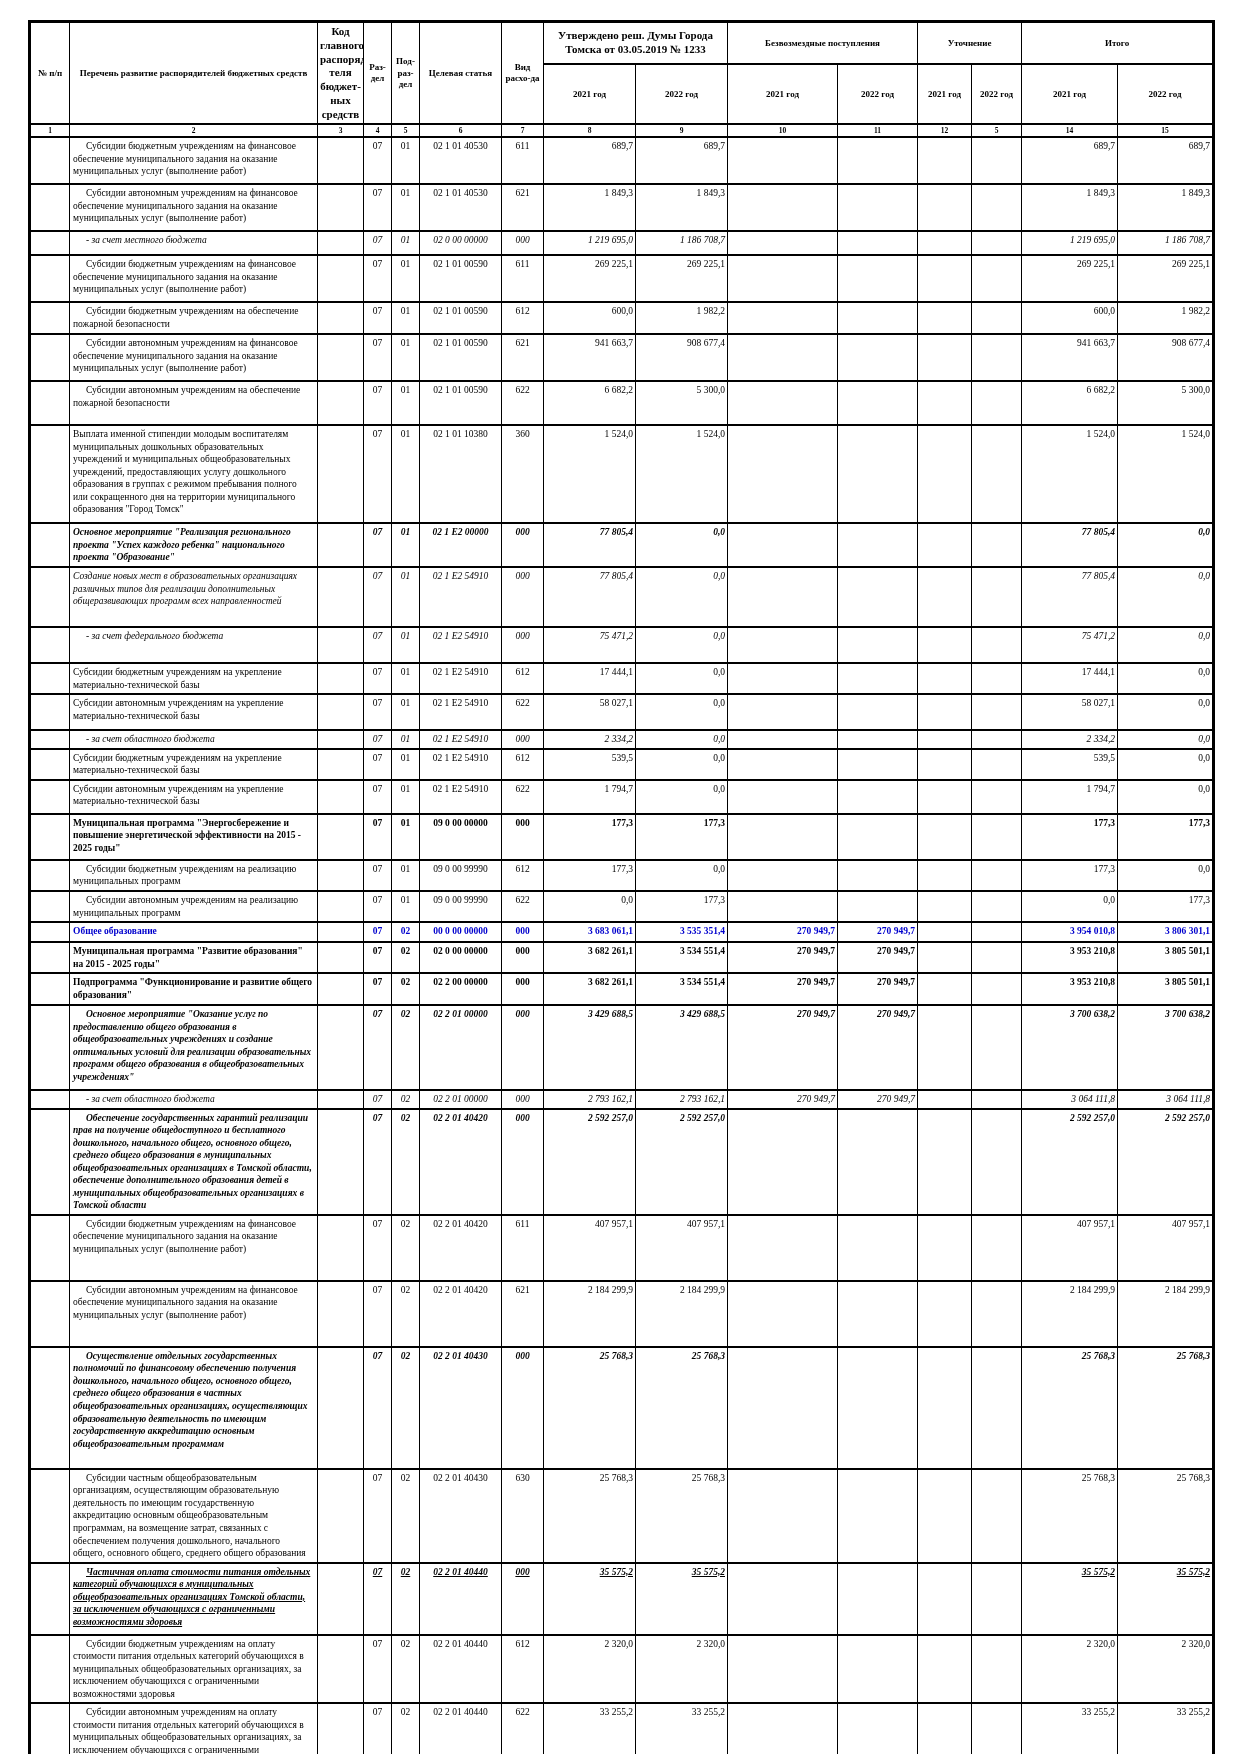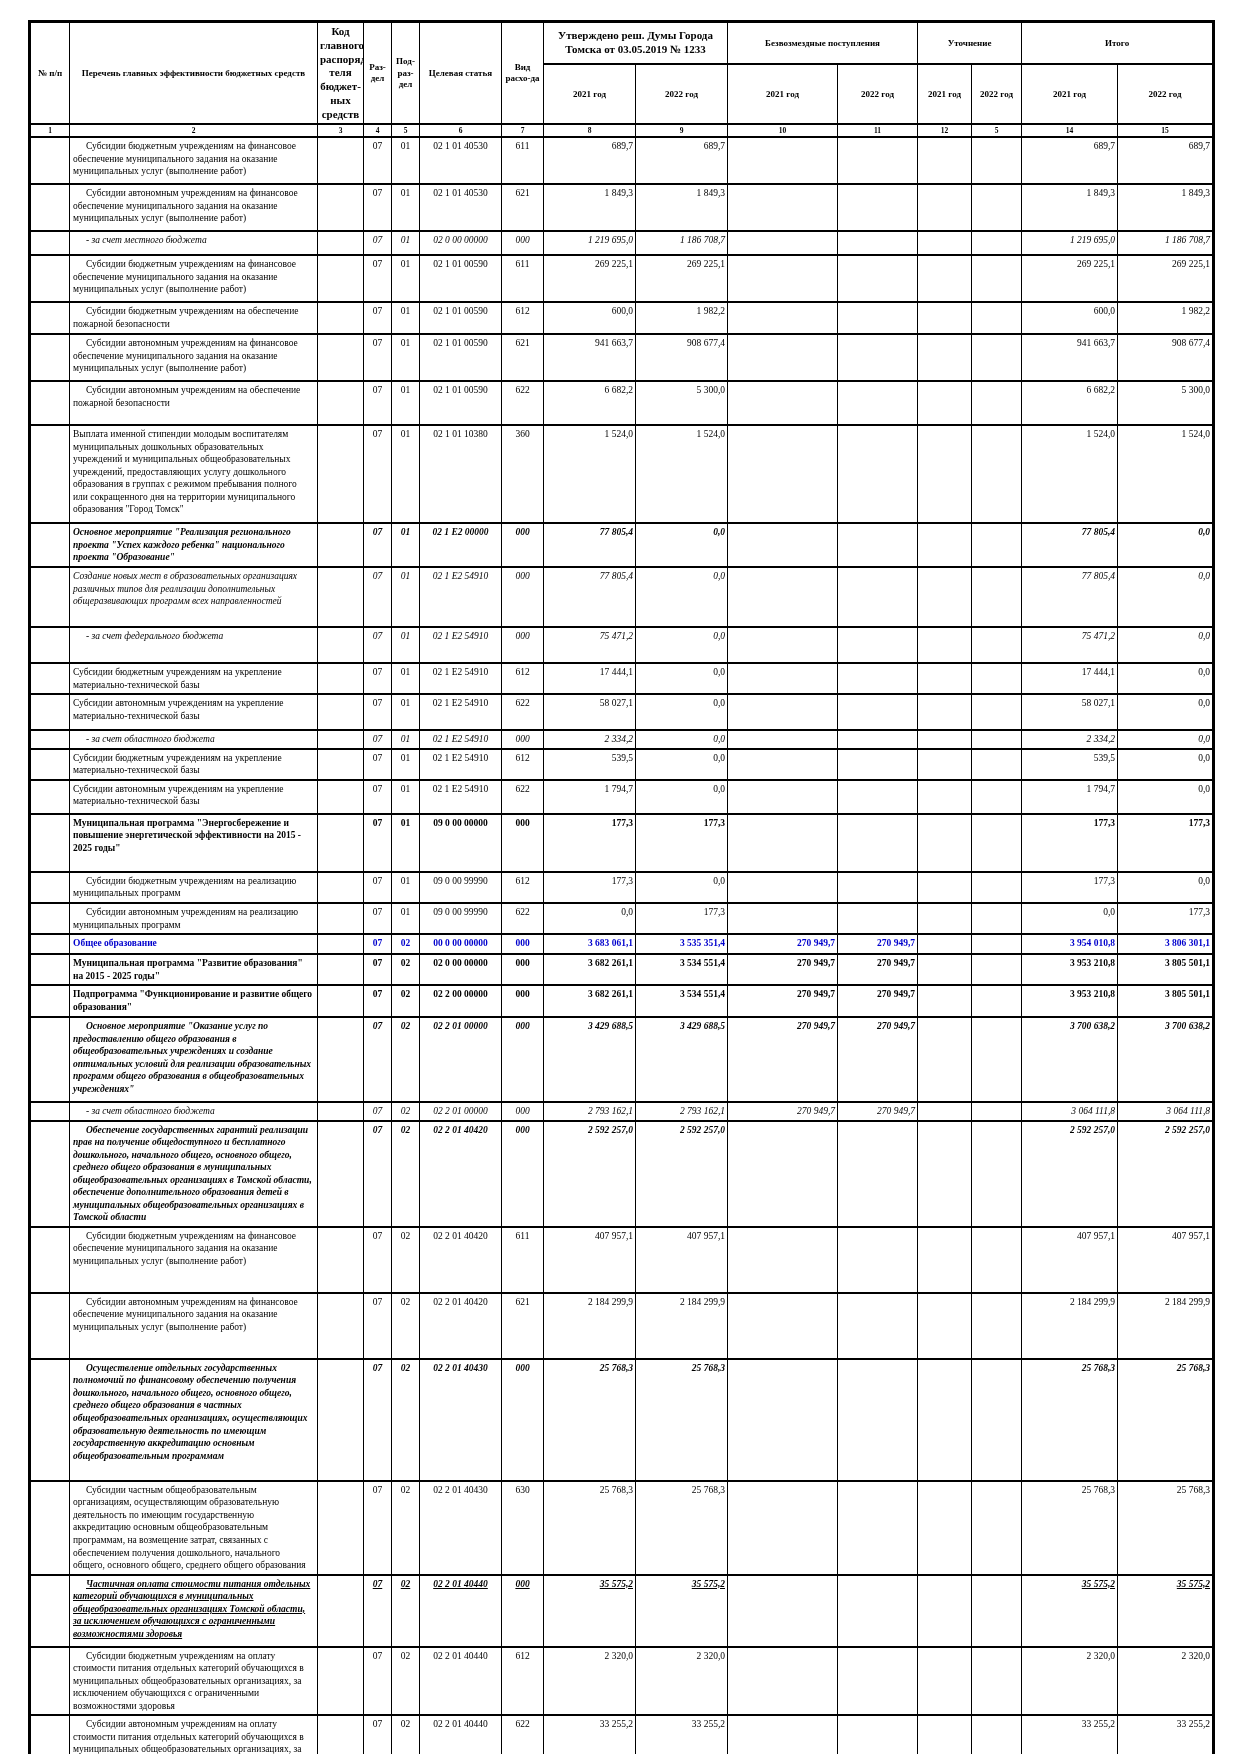--- a/index.html
+++ b/index.html
@@ -41,21 +41,21 @@
         <col style="width:110px">
       <col style="width:80px">
         <col style="width:54px">
         <col style="width:50px">
         <col style="width:96px">
         <col style="width:96px">
     </colgroup>
     <thead>
       <tr class="group-row">
         <th rowspan="2">№ п/п</th>
-        <th rowspan="2">Перечень главных эффективности бюджетных средств</th>
+        <th rowspan="2">Перечень развитие распорядителей бюджетных средств</th>
         <th rowspan="2" class="small-hdr">Код главного распоряди-теля бюджет-ных средств</th>
         <th rowspan="2">Раз-дел</th>
         <th rowspan="2">Под-раз-дел</th>
         <th rowspan="2">Целевая статья</th>
         <th rowspan="2">Вид расхо-да</th>
         <th colspan="2" class="small-hdr">Утверждено реш. Думы Города Томска от 03.05.2019 № 1233</th>
         <th colspan="2">Безвозмездные поступления</th>
         <th colspan="2">Уточнение</th>
         <th colspan="2">Итого</th>
       </tr>
@@ -353,21 +353,21 @@
           <td class="code">622</td>
           <td class="num">1 794,7</td>
           <td class="num">0,0</td>
           <td class="num"></td>
           <td class="num"></td>
           <td class="num"></td>
           <td class="num"></td>
           <td class="num">1 794,7</td>
           <td class="num">0,0</td>
         </tr>
-        <tr class="b" style="height: 58px;">
+        <tr class="b" style="height: 46px;">
           <td class="code"></td>
           <td class="name">Муниципальная программа "Энергосбережение и повышение энергетической эффективности на 2015 - 2025 годы"</td>
           <td class="code"></td>
           <td class="code">07</td>
           <td class="code">01</td>
           <td class="code">09 0 00 00000</td>
           <td class="code">000</td>
           <td class="num">177,3</td>
           <td class="num">177,3</td>
           <td class="num"></td>

